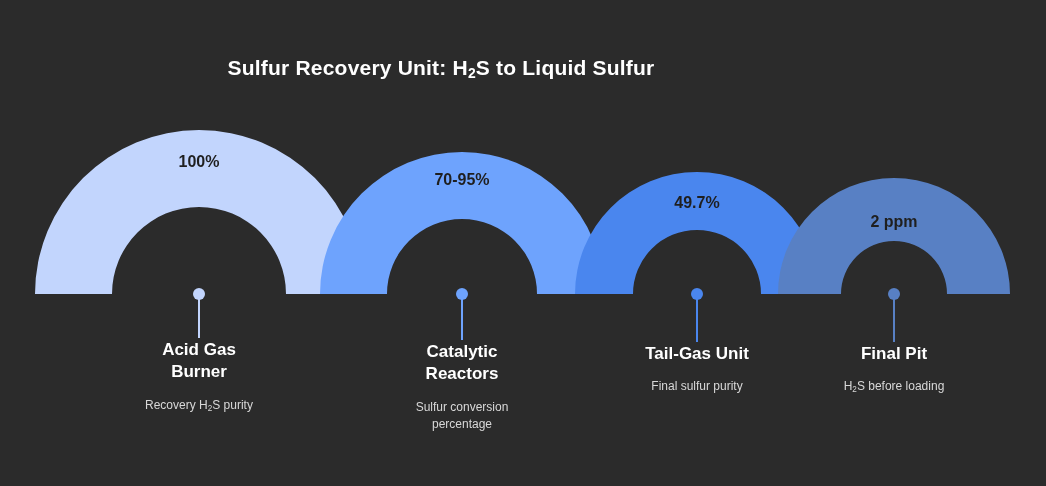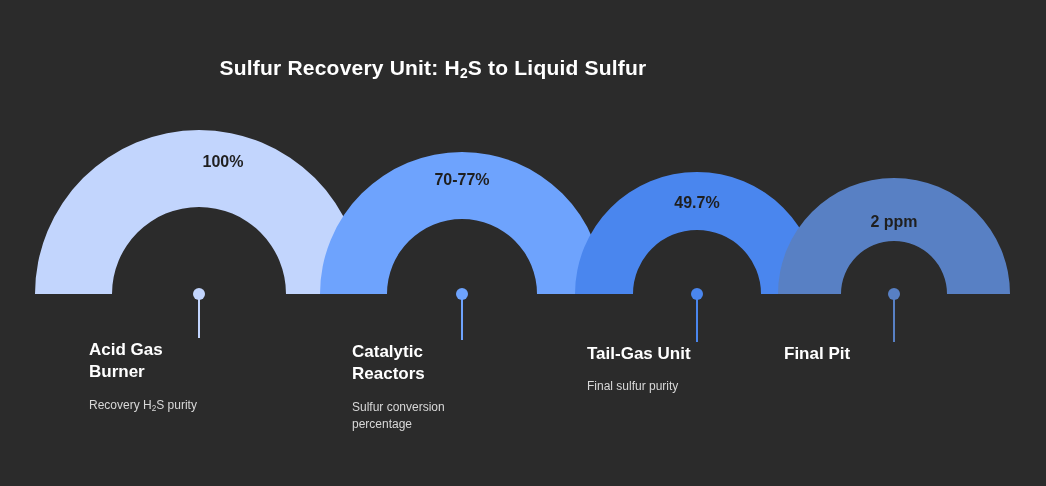--- a/index.html
+++ b/index.html
@@ -20,21 +20,21 @@
     position: relative;
     width: 1046px;
     height: 486px;
     background: #2b2b2b;
   }
 
   
   #chart-title {
     position: absolute;
     top: 56px;
-    left: 0;
+    left: 8px;
     width: 866px;
     text-align: center;
     color: #ffffff;
     font-size: 21px;
     font-weight: bold;
     letter-spacing: 0.2px;
     white-space: pre;
   }
   #chart-title sub {
     font-size: 0.66em;
@@ -59,20 +59,21 @@
     font-size: 16px;
     font-weight: bold;
     text-align: center;
     white-space: nowrap;
     transform: translateX(-50%);
   }
 
   
   .stage-label-group {
     position: absolute;
+    text-align: center;
     transform: translateX(-50%);
     width: 220px;
   }
   .stage-name {
     color: #ffffff;
     font-size: 17px;
     font-weight: bold;
     line-height: 1.32;
     white-space: pre-line;
   }
@@ -106,22 +107,22 @@
       <line x1="462" y1="294" x2="462" y2="340" stroke="#6ea3fd" stroke-width="2"></line>
       <circle cx="462" cy="294" r="6" fill="#6ea3fd"></circle>
       <path d="M 575 294 A 122 122 0 0 1 819 294 L 761 294 A 64 64 0 0 0 633 294 Z" fill="#4a86ee"></path>
       <line x1="697" y1="294" x2="697" y2="342" stroke="#4a86ee" stroke-width="2"></line>
       <circle cx="697" cy="294" r="6" fill="#4a86ee"></circle>
       <path d="M 778 294 A 116 116 0 0 1 1010 294 L 947 294 A 53 53 0 0 0 841 294 Z" fill="#5880c4"></path>
       <line x1="894" y1="294" x2="894" y2="342" stroke="#5880c4" stroke-width="2"></line>
       <circle cx="894" cy="294" r="6" fill="#5880c4"></circle>
     </svg>
 
-  <div class="arc-value" style="left: 199px; top: 153px; margin-left: 24px;">100%</div>
-  <div class="arc-value" style="left: 462px; top: 171px;">70-77%</div>
+  <div class="arc-value" style="left: 199px; top: 153px;">100%</div>
+  <div class="arc-value" style="left: 462px; top: 171px;">70-95%</div>
   <div class="arc-value" style="left: 697px; top: 194px;">49.7%</div>
   <div class="arc-value" style="left: 894px; top: 213px;">2 ppm</div>
 
   <div class="stage-label-group" style="left: 199px; top: 339px;">
     <div class="stage-name">Acid Gas
 Burner</div>
     <div class="stage-desc"><span>Recovery H</span><sub>2</sub><span>S purity</span></div>
   </div>
 
   <div class="stage-label-group" style="left: 462px; top: 341px;">
@@ -131,15 +132,16 @@
 percentage</div>
   </div>
 
   <div class="stage-label-group" style="left: 697px; top: 343px;">
     <div class="stage-name">Tail-Gas Unit</div>
     <div class="stage-desc">Final sulfur purity</div>
   </div>
 
   <div class="stage-label-group" style="left: 894px; top: 343px;">
     <div class="stage-name">Final Pit</div>
+    <div class="stage-desc"><span>H</span><sub>2</sub><span>S before loading</span></div>
   </div>
 
 </div>
 
 </body></html>

